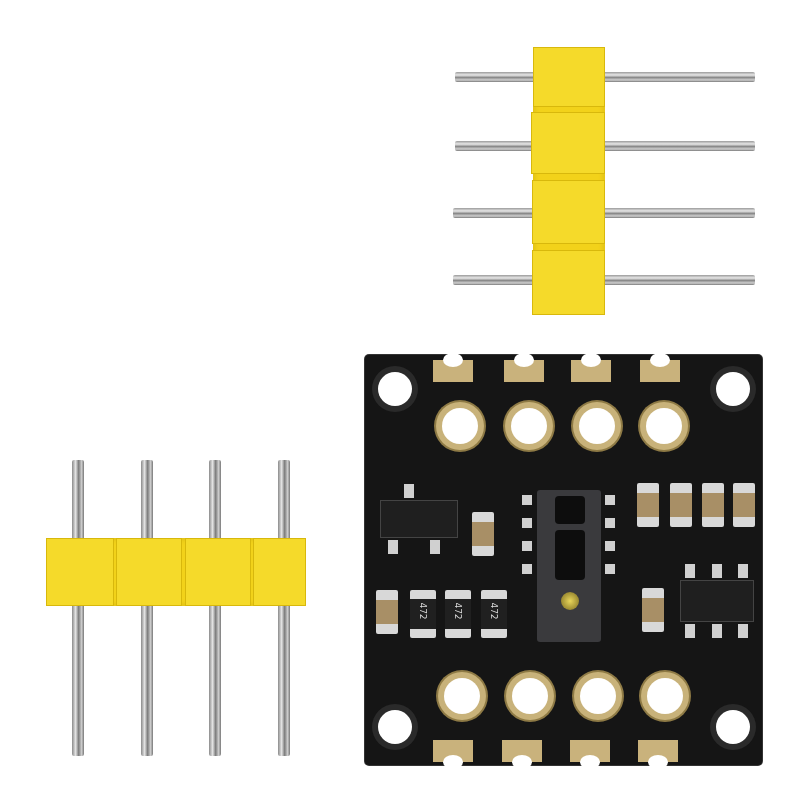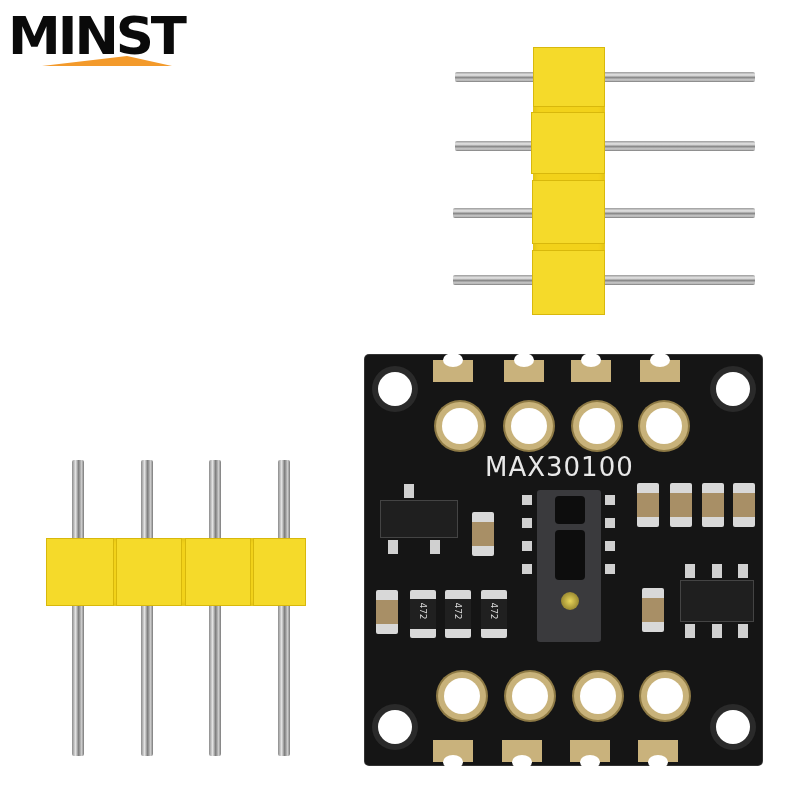--- a/index.html
+++ b/index.html
@@ -27,26 +27,20 @@
   .res-label{position:absolute;left:0;top:16px;width:26px;text-align:center;color:#ddd;font-size:9px;font-family:"DejaVu Sans",sans-serif;transform:rotate(90deg);}
   .ic{position:absolute;background:#1f1f1f;border:1px solid #444;}
   .ic-leg{position:absolute;width:10px;height:14px;background:#d0d0d0;}
   .sensor-pad{position:absolute;width:10px;height:10px;background:#d0d0d0;}
 </style>
 </head>
 <body>
 
 <div id="stage">
 
-  <div class="logo">
-    <div class="logo-text">MINST</div>
-    <svg class="logo-wedge" viewBox="0 0 130 10" preserveAspectRatio="none">
-      <polygon points="0,10 85,0 130,10" fill="#f39a2b"></polygon>
-    </svg>
-  </div>
 
   <div>
     <div class="pin-h" style="left:455px;top:72px;width:300px;"></div>
     <div class="pin-h" style="left:455px;top:141px;width:300px;"></div>
     <div class="pin-h" style="left:453px;top:208px;width:302px;"></div>
     <div class="pin-h" style="left:453px;top:275px;width:302px;"></div>
     <div class="housing" style="left:533px;top:47px;width:72px;height:268px;"></div>
     <div class="housing-seg" style="left:533px;top:47px;width:72px;height:60px;"></div>
     <div class="housing-seg" style="left:531px;top:112px;width:74px;height:62px;"></div>
     <div class="housing-seg" style="left:532px;top:180px;width:73px;height:64px;"></div>
@@ -85,21 +79,20 @@
   <div class="via" style="left:442px;top:408px;"></div>
   <div class="via" style="left:511px;top:408px;"></div>
   <div class="via" style="left:579px;top:408px;"></div>
   <div class="via" style="left:646px;top:408px;"></div>
 
   <div class="via" style="left:444px;top:678px;"></div>
   <div class="via" style="left:512px;top:678px;"></div>
   <div class="via" style="left:580px;top:678px;"></div>
   <div class="via" style="left:647px;top:678px;"></div>
 
-  <div class="silk">MAX30100</div>
 
   <div class="sensor">
     <div class="sensor-window" style="top:6px;height:28px;"></div>
     <div class="sensor-window" style="top:40px;height:50px;"></div>
     <div class="sensor-led" style="left:24px;top:102px;"></div>
   </div>
 
   <div class="sensor-pad" style="left:522px;top:495px;"></div>
   <div class="sensor-pad" style="left:522px;top:518px;"></div>
   <div class="sensor-pad" style="left:522px;top:541px;"></div>

